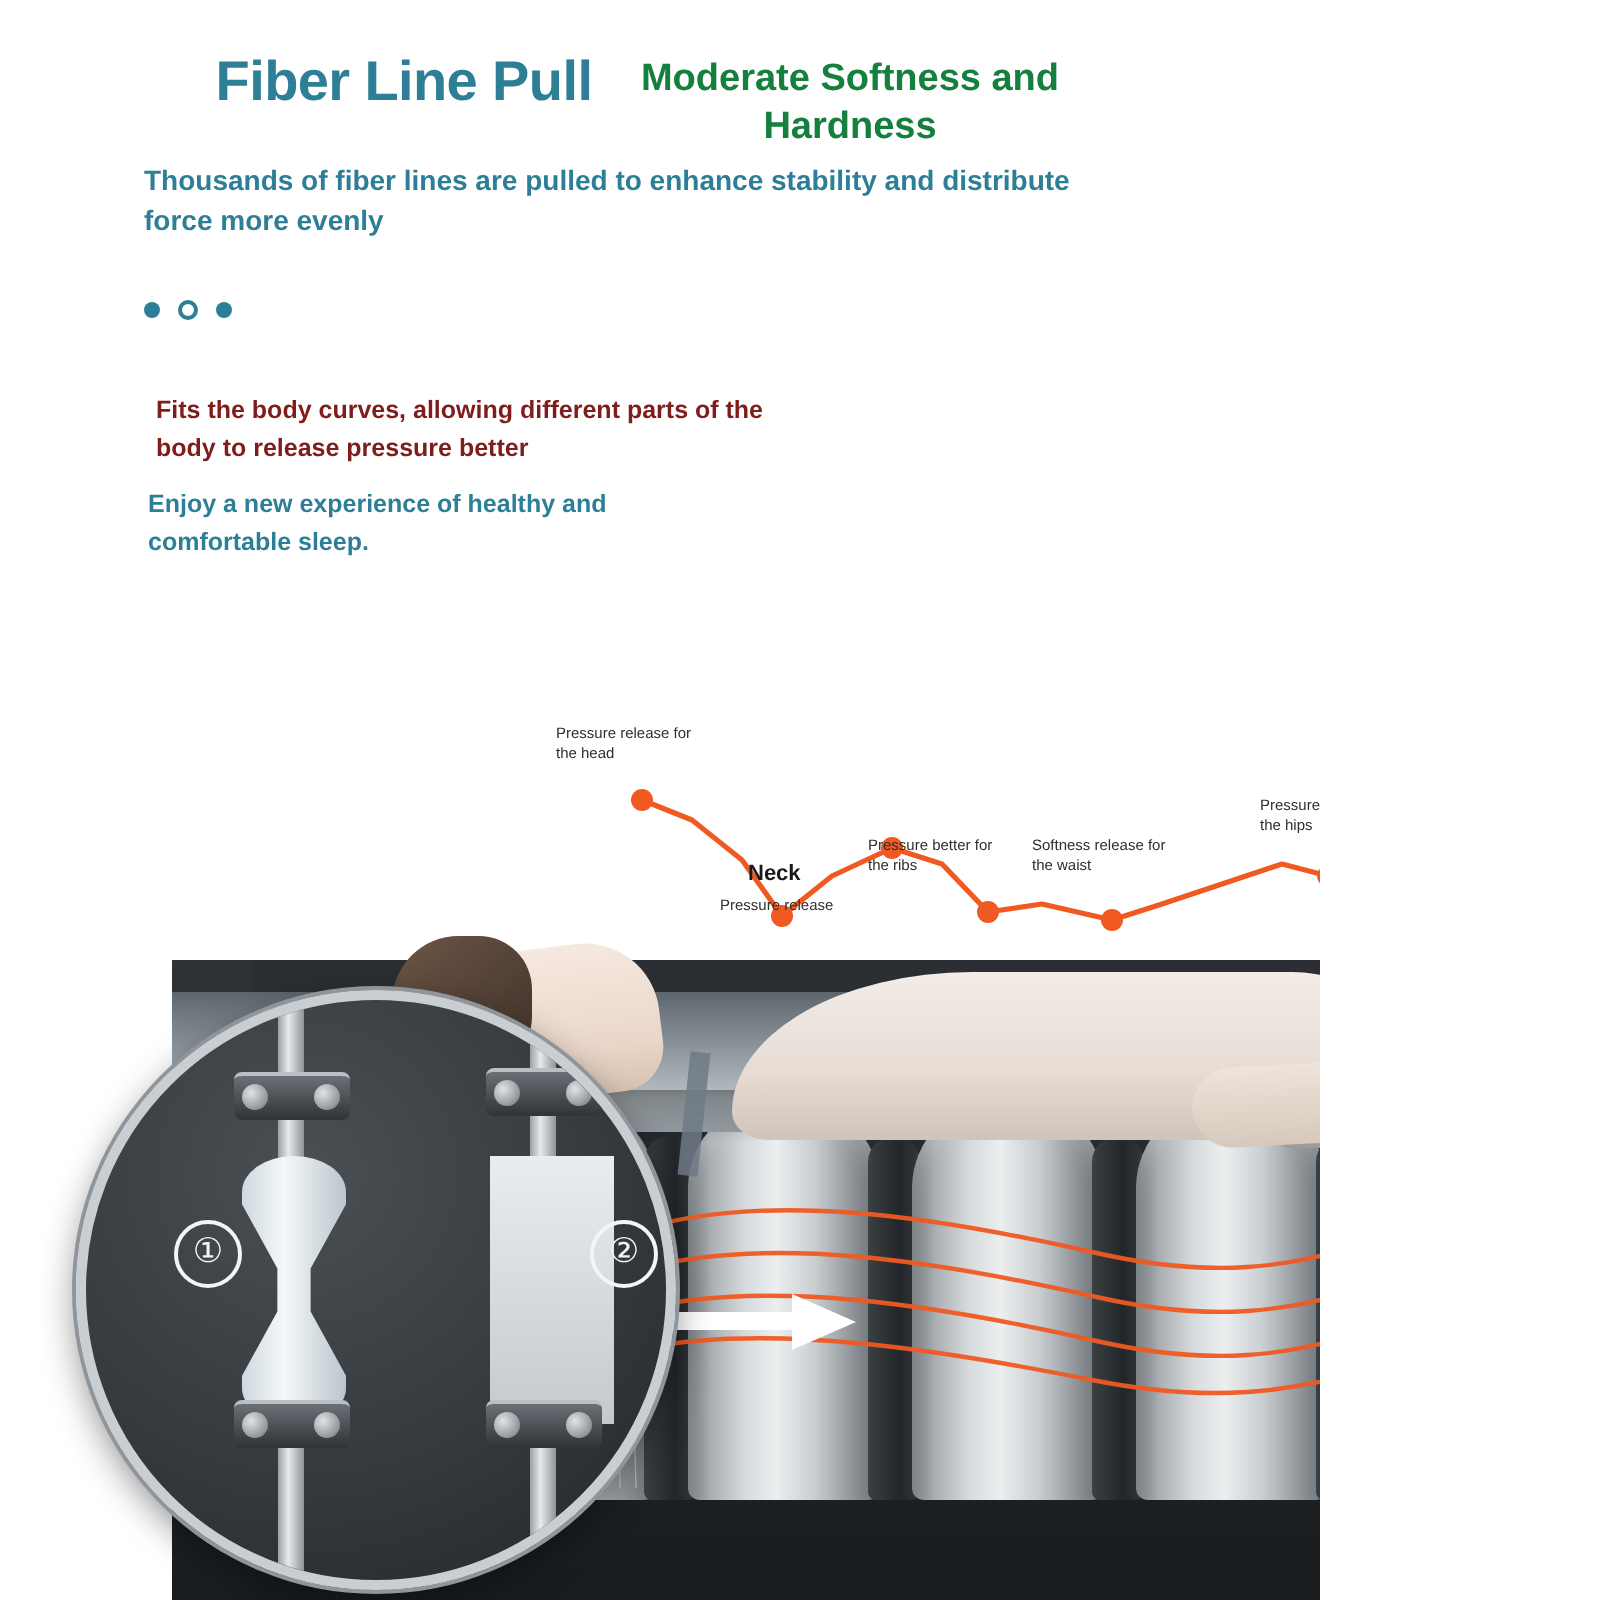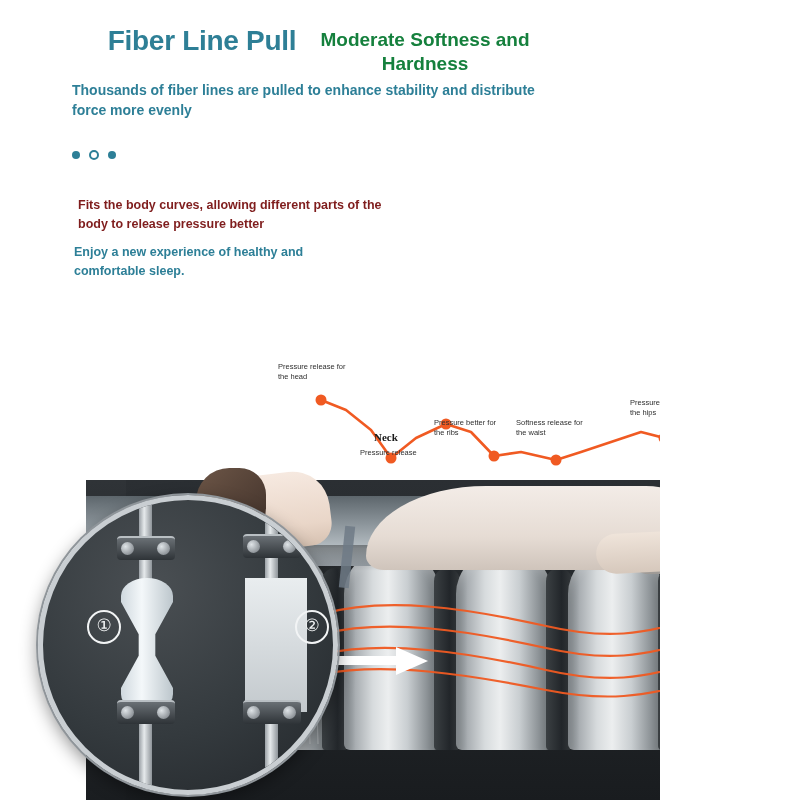--- a/index.html
+++ b/index.html
@@ -414,21 +414,21 @@
       <polyline points="305,100 330,110 355,130 375,158 400,138 430,124 455,132 478,156 505,152 540,160 565,152 595,142 625,132 648,138" fill="none" stroke="#f05a22" stroke-width="2.6" stroke-linejoin="round" stroke-linecap="round"></polyline>
       <circle cx="305" cy="100" r="5.5" fill="#f05a22"></circle>
       <circle cx="375" cy="158" r="5.5" fill="#f05a22"></circle>
       <circle cx="430" cy="124" r="5.5" fill="#f05a22"></circle>
       <circle cx="478" cy="156" r="5.5" fill="#f05a22"></circle>
       <circle cx="540" cy="160" r="5.5" fill="#f05a22"></circle>
       <circle cx="648" cy="138" r="5.5" fill="#f05a22"></circle>
     </svg>
 
     <div class="curve-label" style="left:262px; top:62px;  width:80px;">Pressure release for the head</div>
-    <div class="curve-label bold" style="left:358px; top:130px; width:40px;font-family:Liberation Serif, serif;">Neck</div>
+    <div class="curve-label bold" style="left:358px; top:130px; width:40px;">Neck</div>
     <div class="curve-label" style="left:344px; top:148px; width:60px;">Pressure release</div>
     <div class="curve-label" style="left:418px; top:118px; width:72px;">Pressure better for the ribs</div>
     <div class="curve-label" style="left:500px; top:118px; width:76px;">Softness release for the waist</div>
     <div class="curve-label" style="left:614px; top:98px;  width:78px;">Pressure release for the hips</div>
 
     <svg class="flow-svg" viewBox="0 0 380 140" preserveAspectRatio="none">
       <g fill="none" stroke="#f05a22" stroke-width="2.2" opacity="0.95">
         <path d="M6 24 C70 6 150 18 230 36 C290 50 330 44 372 30"></path>
         <path d="M6 44 C70 28 150 40 230 58 C290 72 330 66 372 52"></path>
         <path d="M6 64 C70 50 150 62 230 80 C290 94 330 88 372 74"></path>

